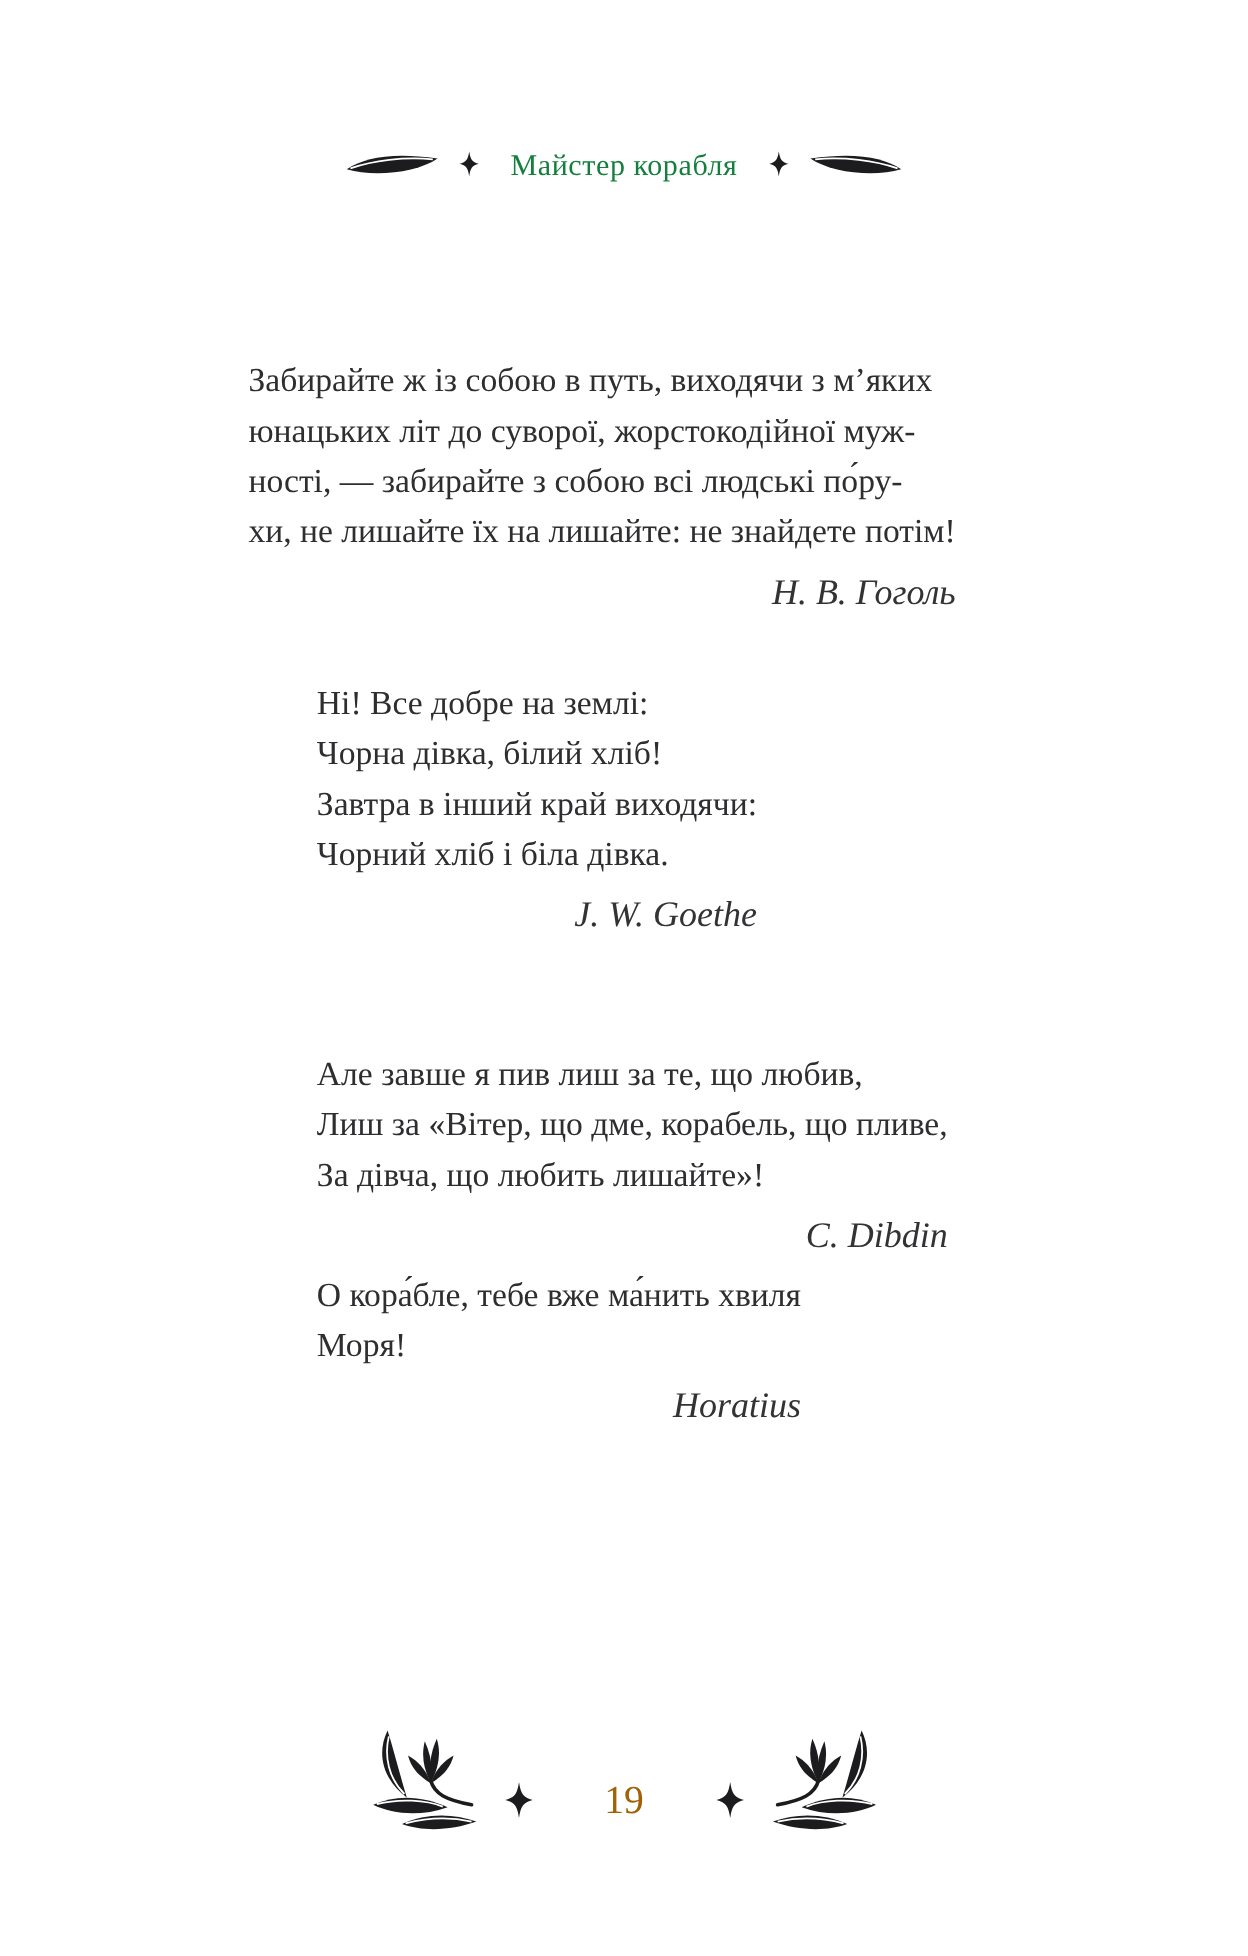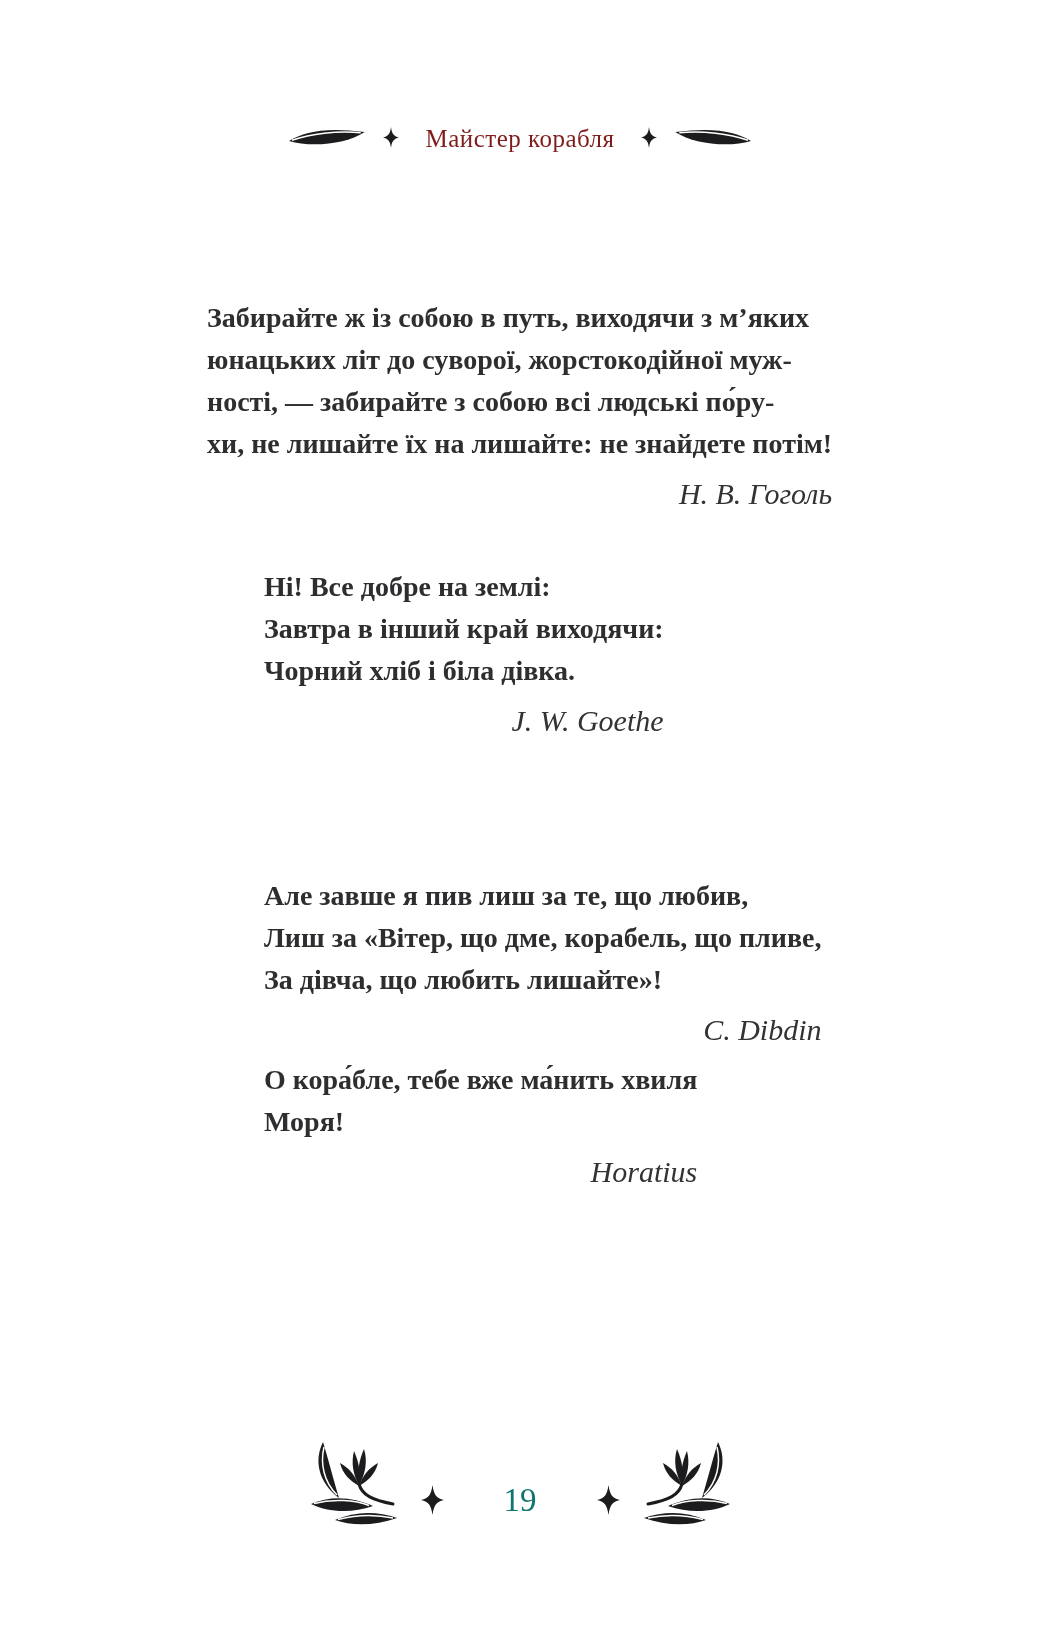--- a/index.html
+++ b/index.html
@@ -11,53 +11,53 @@
   }
   .ink { fill:#1c1c1e; }
   .vein { stroke:#ffffff; stroke-width:1.5; fill:none; }
   .stem { stroke:#1c1c1e; stroke-width:3; fill:none; stroke-linecap:round; }
 
   .running-head {
     position:absolute; top:116px; left:0; right:0;
     display:flex; justify-content:center; align-items:center;
   }
   .running-head .title {
-    font-size:25px; color:#7f1d1d; margin:0 26px; letter-spacing:.5px;
+    font-size:25px; color:#15803d; margin:0 26px; letter-spacing:.5px;
     line-height:46px;
     text-align:right;
   }
   .head-diamond { flex:0 0 auto; }
   .head-leaf { flex:0 0 auto; margin:0 16px; }
   .head-leaf.left  { transform:rotate(-3deg); }
   .head-leaf.right { transform:scaleX(-1) rotate(-3deg); }
 
   .quote {
     position:absolute;
     font-size:28px; line-height:42px; white-space:nowrap;
   }
-  .quote .line { display:block;font-weight:bold; }
+  .quote .line { display:block; }
   .attribution {
     display:block; text-align:right;
     font-style:italic; font-size:30px; line-height:34px;
     margin-top:12px; color:#333335;
   }
   #quote-0 { left:207px; top:297px; }
   #quote-1 { left:264px; top:566px; }
   #quote-2 { left:264px; top:875px; }
   #quote-3 { left:264px; top:1059px; }
 
   .page-footer {
     position:absolute; top:1440px; left:0; right:0;
     display:flex; justify-content:center; align-items:center;
   }
   .footer-floral { flex:0 0 auto; }
   .footer-floral.right { transform:scaleX(-1); }
   .footer-diamond { flex:0 0 auto; margin:0 12px; align-self:center; position:relative; top:14px; }
   .page-number {
-    font-size:33px; line-height:36px; color:#0f766e;
+    font-size:33px; line-height:36px; color:#a16207;
     margin:1px 48px; align-self:center; position:relative; top:12px;
   }
 </style>
 </head>
 <body>
 
 <div class="running-head">
   <span class="head-leaf left">
     <svg width="80" height="24" viewBox="0 0 80 24">
       <path class="ink" d="M2,14 C18,5 40,2 78,9 C60,20 24,22 2,14 Z"></path>
@@ -86,20 +86,21 @@
 <div class="quote" id="quote-0">
   <span class="line">Забирайте ж із собою в путь, виходячи з м’яких</span>
   <span class="line">юнацьких літ до суворої, жорстокодійної муж-</span>
   <span class="line">ності, — забирайте з собою всі людські по́ру-</span>
   <span class="line">хи, не лишайте їх на лишайте: не знайдете потім!</span>
   <span class="attribution">Н. В. Гоголь</span>
 </div>
 
 <div class="quote" id="quote-1">
   <span class="line">Ні! Все добре на землі:</span>
+  <span class="line">Чорна дівка, білий хліб!</span>
   <span class="line">Завтра в інший край виходячи:</span>
   <span class="line">Чорний хліб і біла дівка.</span>
   <span class="attribution">J. W. Goethe</span>
 </div>
 
 <div class="quote" id="quote-2">
   <span class="line">Але завше я пив лиш за те, що любив,</span>
   <span class="line">Лиш за «Вітер, що дме, корабель, що пливе,</span>
   <span class="line">За дівча, що любить лишайте»!</span>
   <span class="attribution">C. Dibdin</span>

